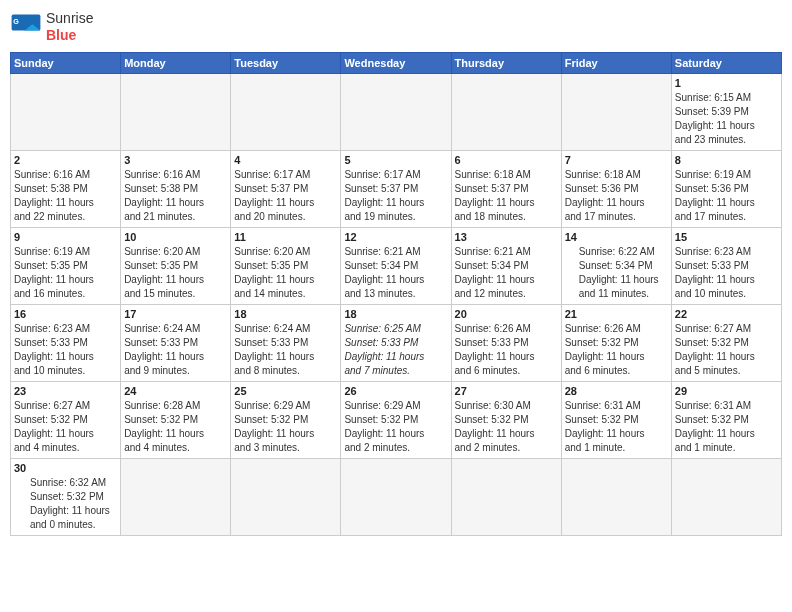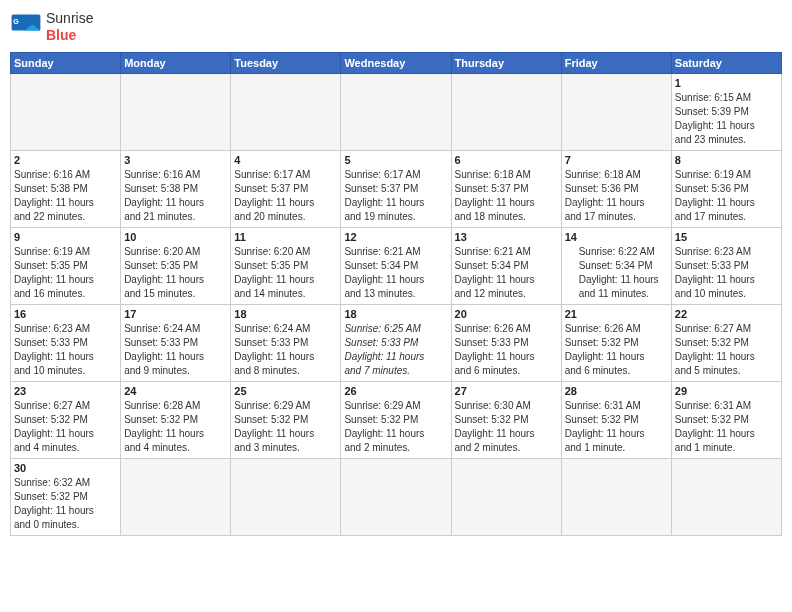--- a/index.html
+++ b/index.html
@@ -338,21 +338,21 @@
             <span class="day-num">29</span>
             <div class="day-info" style="white-space: pre-line;">Sunrise: 6:31 AM
 Sunset: 5:32 PM
 Daylight: 11 hours
 and 1 minute.</div>
           </td>
         </tr>
         <tr>
           <td class="last-row">
             <span class="day-num">30</span>
-            <div class="day-info" style="white-space: pre-line;">Sunrise: 6:32 AM
+            <div class="day-info" style="white-space: pre-line; margin-left: 16px;">Sunrise: 6:32 AM
 Sunset: 5:32 PM
 Daylight: 11 hours
 and 0 minutes.</div>
           </td>
           <td class="last-row empty"></td>
           <td class="last-row empty"></td>
           <td class="last-row empty"></td>
           <td class="last-row empty"></td>
           <td class="last-row empty"></td>
           <td class="last-row empty"></td>

